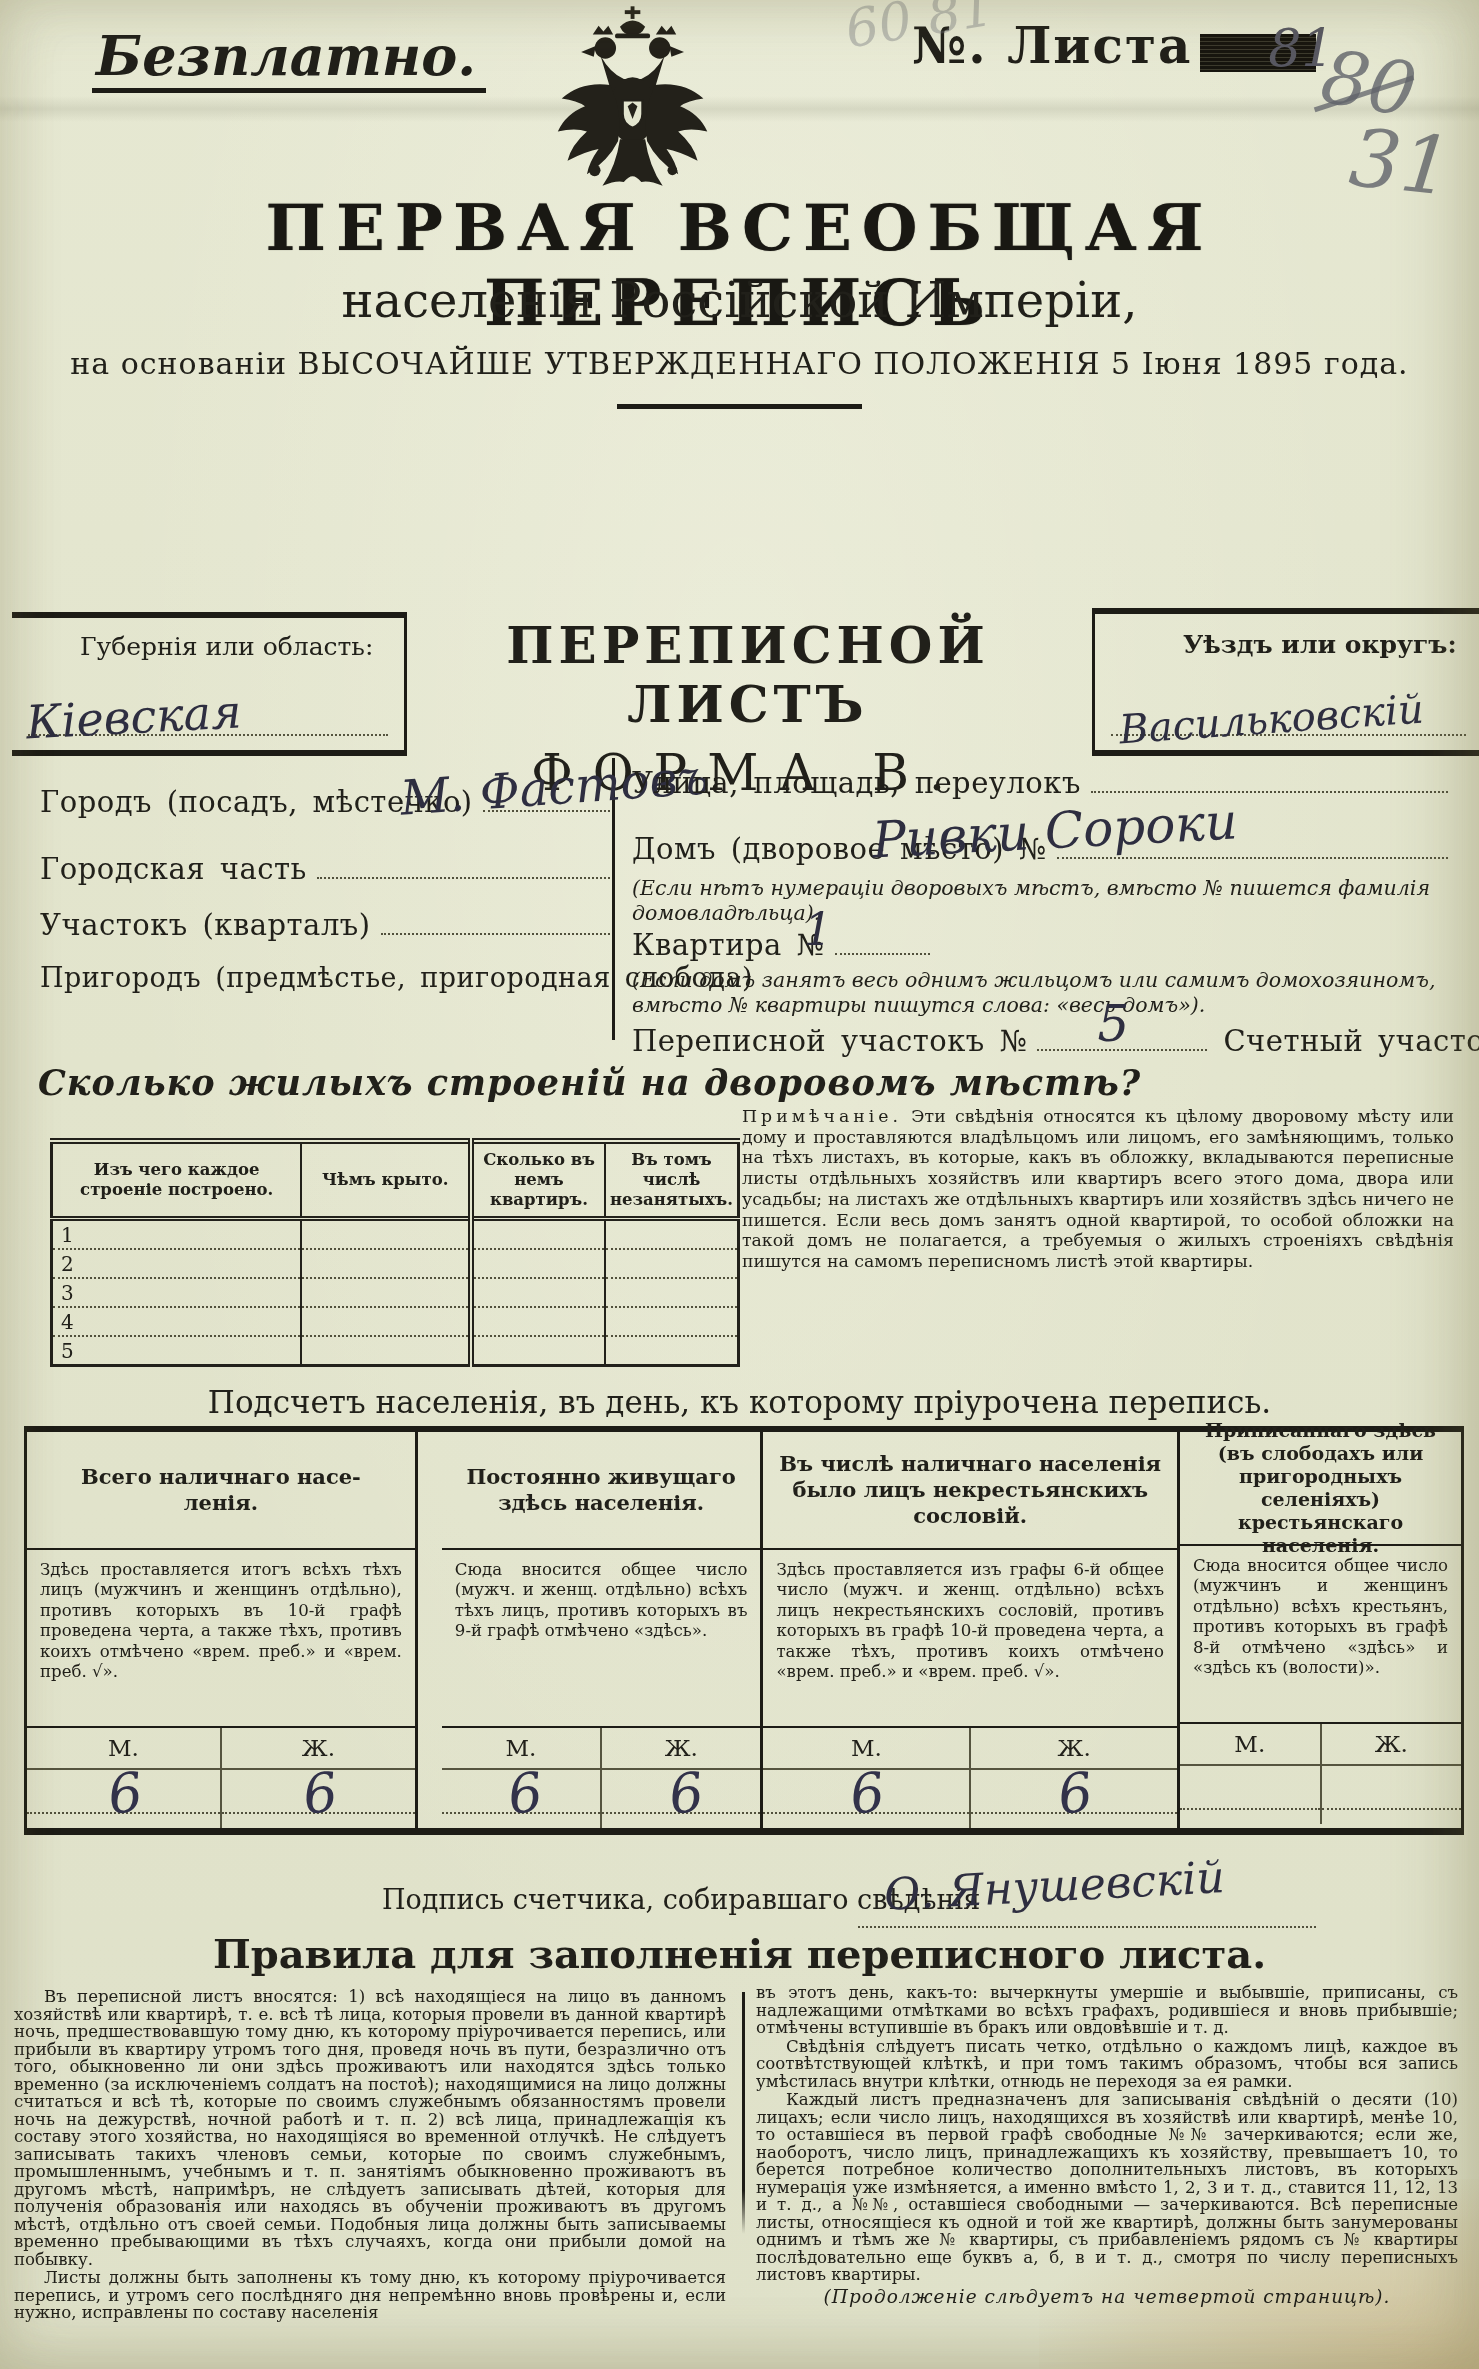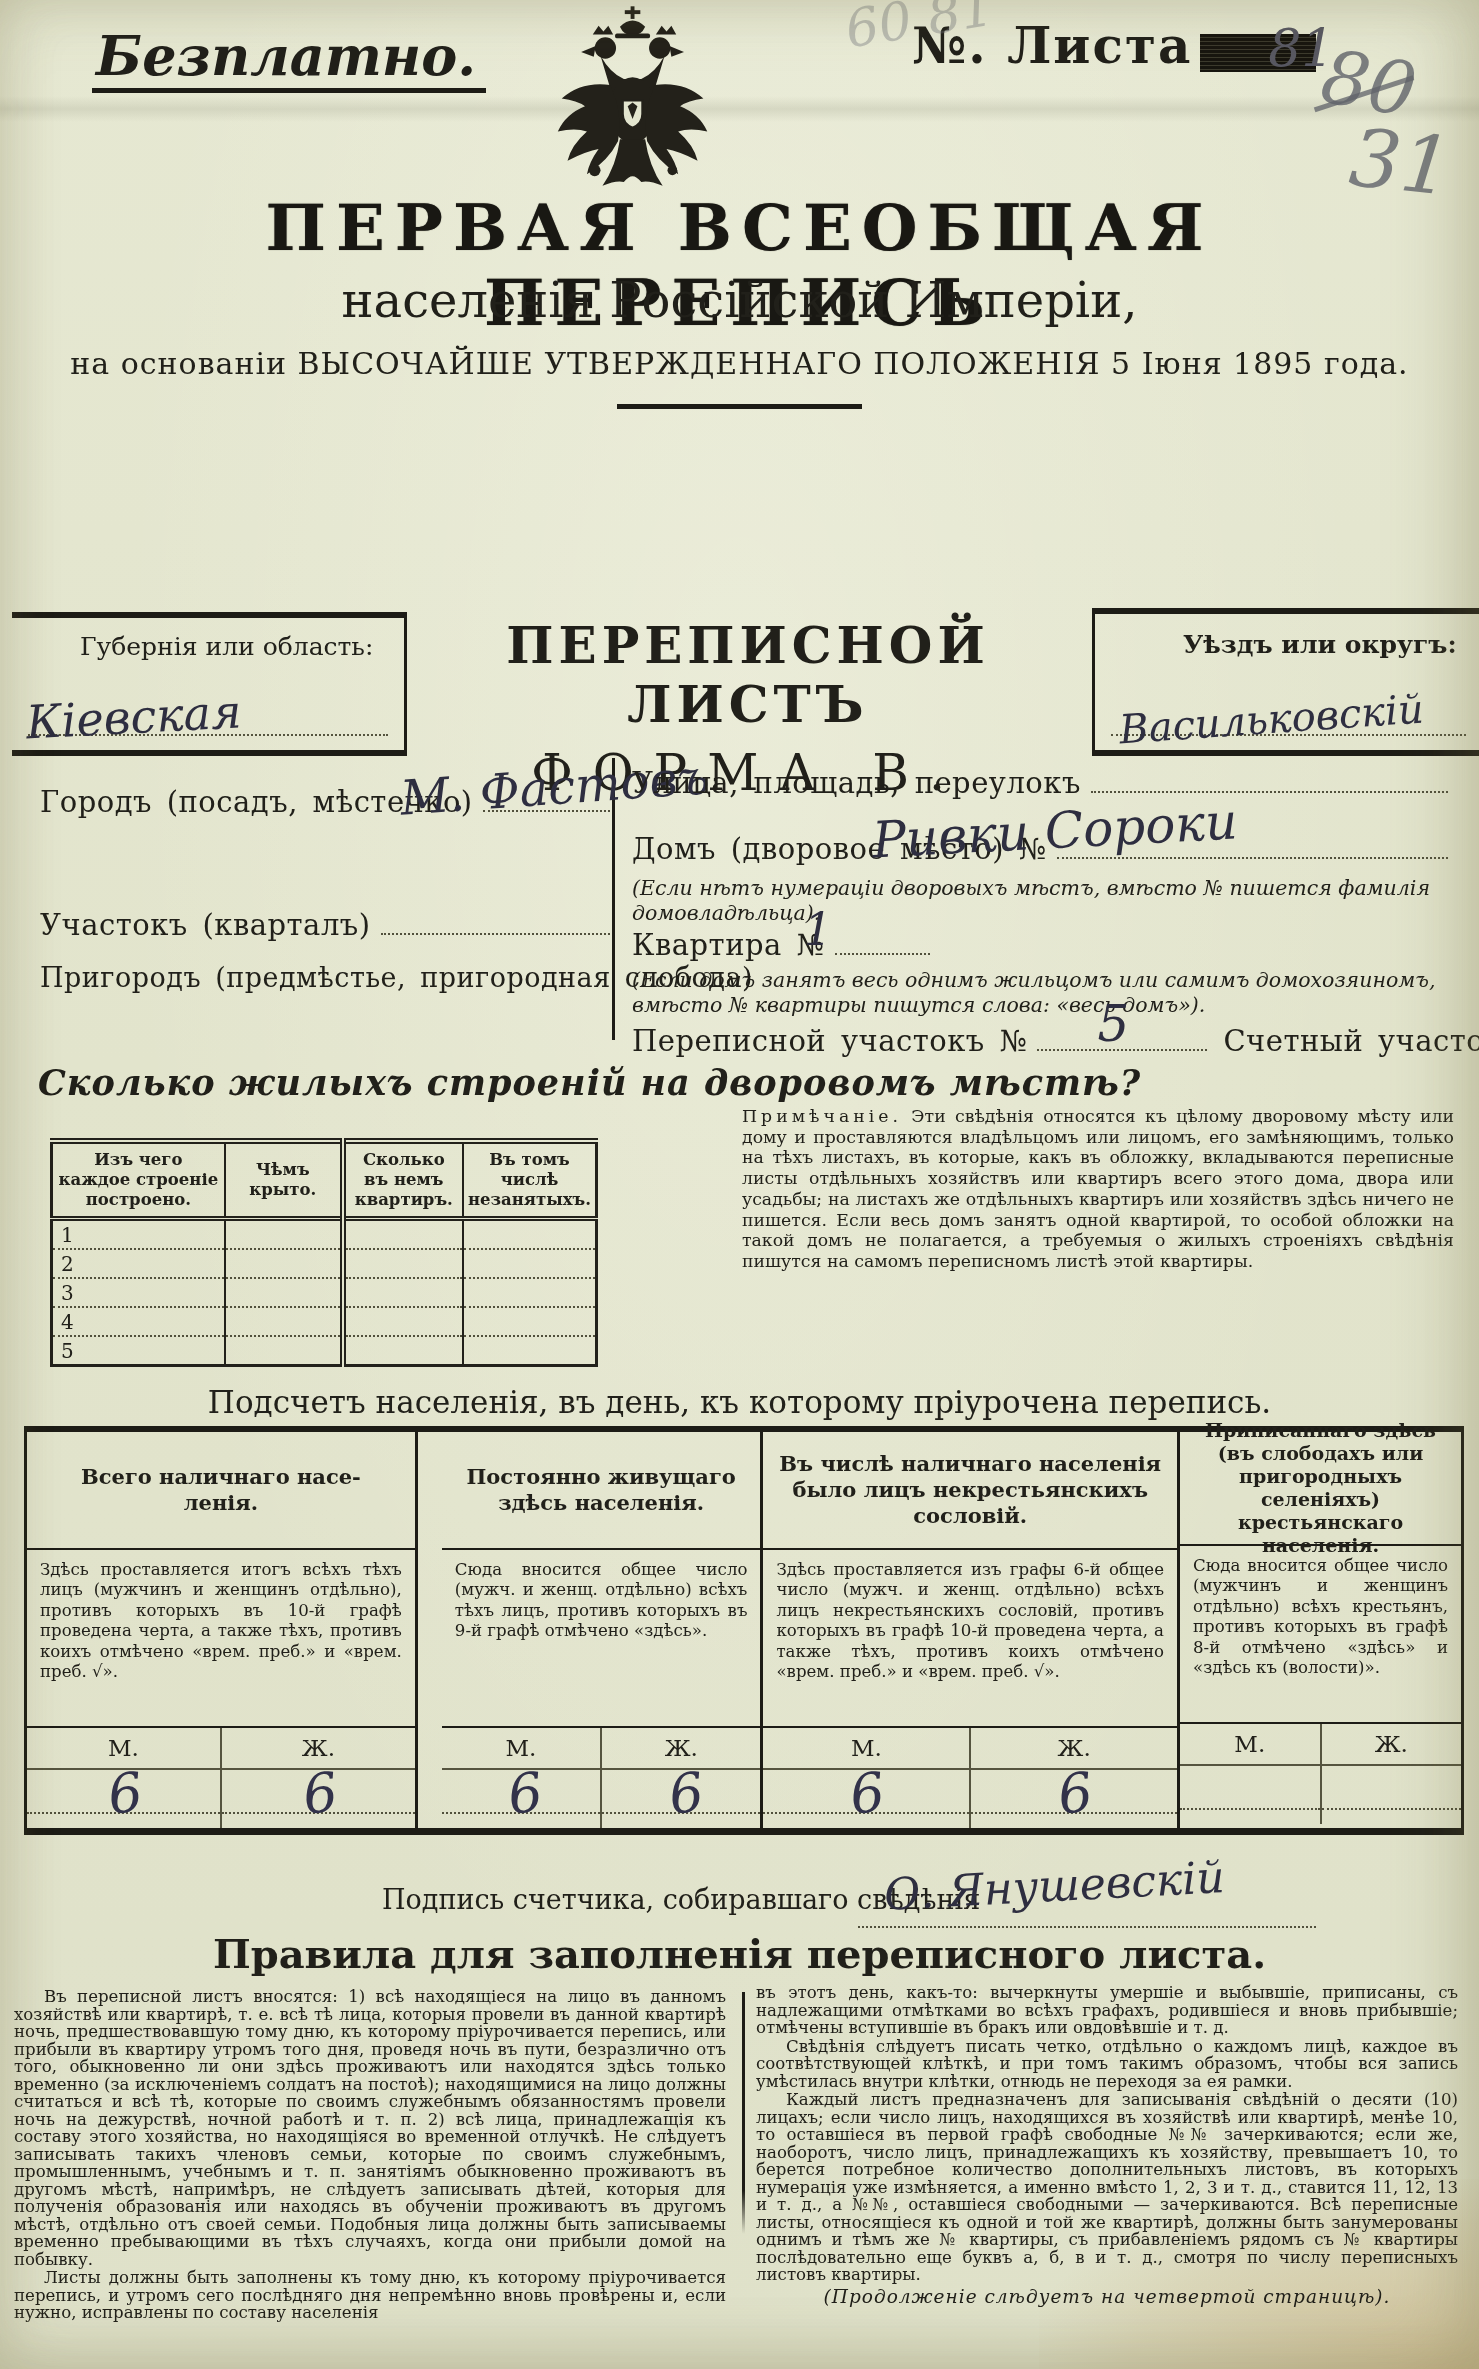--- a/index.html
+++ b/index.html
@@ -62,21 +62,21 @@
   .frow .dots.fix{flex:none;}
   .note{font-size:20.5px;line-height:25px;font-style:italic;}
   .al{left:40px;width:572px;}
   .ar{left:632px;width:818px;}
   .hv{position:absolute;font-size:48px;}
 
   
   .bq{position:absolute;left:38px;top:1062px;width:708px;display:flex;align-items:flex-end;z-index:2;}
   .bq .q{font-size:35px;font-style:italic;font-weight:bold;letter-spacing:1px;white-space:nowrap;}
   .bq .dots{flex:1;border-bottom:2.5px dotted #51503c;margin:0 0 6px 6px;}
-  .btable{position:absolute;left:50px;top:1138px;width:548px;border-collapse:collapse;z-index:2;
+  .btable{position:absolute;left:50px;top:1138px;width:690px;border-collapse:collapse;z-index:2;
     border:3px solid #22211b;border-top:6px double #22211b;}
   .btable th{font-size:16.5px;font-weight:bold;padding:6px 4px;border-bottom:5px double #22211b;text-align:center;line-height:20px;}
   .btable td{height:27px;font-size:20px;padding:0 0 0 8px;}
   .btable tr td{border-bottom:2.5px dotted #51503c;}
   .btable tr:last-child td{border-bottom:none;}
   .btable .c2{border-left:2px solid #22211b;}
   .btable .c3{border-left:6px double #22211b;}
   .btable .c4{border-left:2px solid #22211b;}
 
   .pnote{position:absolute;left:742px;top:1106px;width:712px;font-size:17.3px;line-height:20.7px;
@@ -188,20 +188,24 @@
   </div>
 
   <div class="addr">
     <div class="vline"></div>
 
     <div class="frow al" style="top:33px;">
       <span class="lab">Городъ (посадъ, мѣстечко)</span>
       <span class="dots"></span>
       <span class="hand hv" style="left:360px;top:-26px;transform:rotate(-4deg);">М. Фастовъ</span>
     </div>
+    <div class="frow al" style="top:100px;">
+      <span class="lab">Городская часть</span>
+      <span class="dots"></span>
+    </div>
     <div class="frow al" style="top:156px;">
       <span class="lab">Участокъ (кварталъ)</span>
       <span class="dots"></span>
     </div>
     <div class="frow al" style="top:210px;">
       <span class="lab" style="font-size:27px;">Пригородъ (предмѣстье, пригородная слобода)</span>
       <span class="dots"></span>
     </div>
 
     <div class="frow ar" style="top:14px;">

